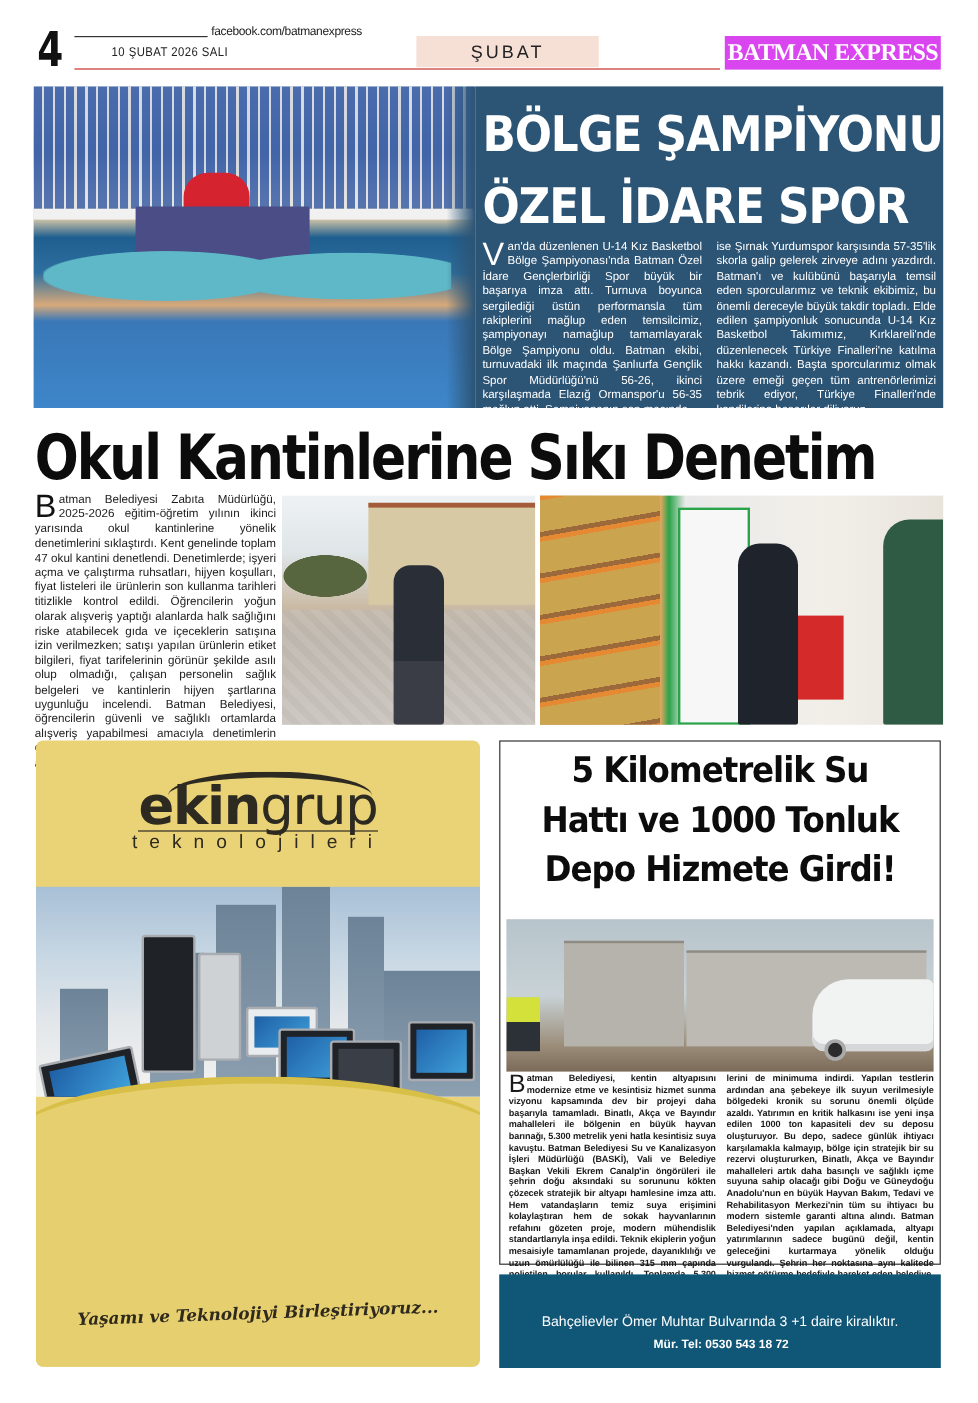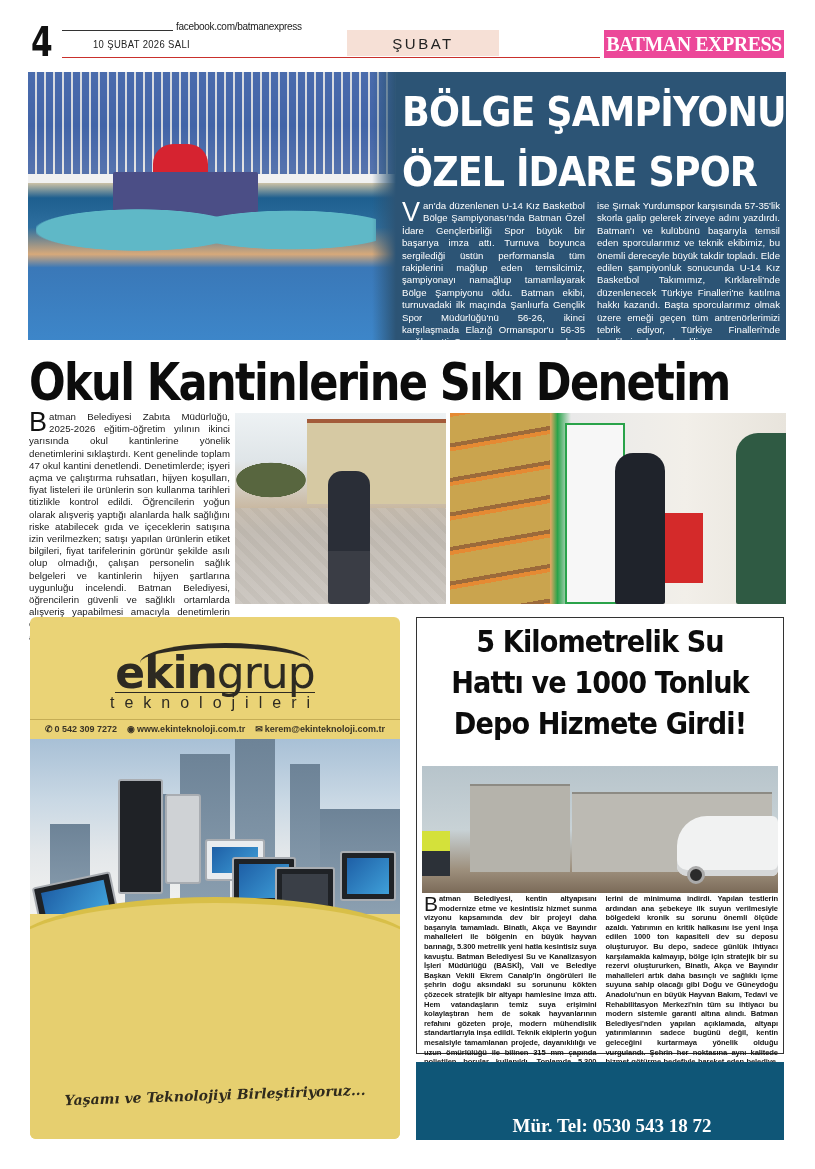--- a/index.html
+++ b/index.html
@@ -6,21 +6,21 @@
     html, body { width: 815px; height: 1169px; background: #ffffff; overflow: hidden; }
     body { position: relative; font-family: "Liberation Sans", sans-serif; color: #1a1a1a; }
 
     
     .page-num { position: absolute; left: 31px; top: 22px; font-family: "DejaVu Sans", sans-serif; font-weight: bold; font-size: 40px; line-height: 40px; color: #111; transform: scaleX(0.78); transform-origin: left top; }
     .hdr-topline { position: absolute; left: 62px; top: 30px; width: 111px; border-top: 1px solid #333; }
     .hdr-fb { position: absolute; left: 176px; top: 21px; font-size: 10px; color: #222; letter-spacing: -0.3px; text-align: right; }
     .hdr-date { position: absolute; left: 93px; top: 38px; font-size: 10.5px; color: #222; letter-spacing: 0.4px; transform: scaleX(0.9); transform-origin: left; }
     .hdr-redline { position: absolute; left: 62px; top: 57px; width: 538px; border-top: 1.5px solid #c9302c; }
     .hdr-section { position: absolute; left: 347px; top: 30px; width: 152px; height: 26px; background: #f6e0d6; display: flex; align-items: center; justify-content: center; font-size: 15px; letter-spacing: 2.5px; color: #222; font-weight: normal; }
-    .hdr-logo { position: absolute; left: 604px; top: 30px; width: 180px; height: 28px; background: #ec4899; display: flex; align-items: center; justify-content: center; color: #fff; font-family: "Liberation Serif", serif; font-weight: bold; font-size: 20px; letter-spacing: -0.5px; }
+    .hdr-logo { position: absolute; left: 604px; top: 30px; width: 180px; height: 28px; background: #d946ef; display: flex; align-items: center; justify-content: center; color: #fff; font-family: "Liberation Serif", serif; font-weight: bold; font-size: 20px; letter-spacing: -0.5px; }
 
     
     .sport-photo { position: absolute; left: 28px; top: 72px; width: 368px; height: 268px; overflow: hidden;
       background: linear-gradient(180deg, #8fa9c9 0%, #5574a8 20%, #d6d6d2 36%, #d9c9a8 41%, #1e5f8f 47%, #2e6f9f 58%, #d7a97a 68%, #3a78b8 73%, #3d86c9 100%); }
     .sport-photo .seats { position: absolute; left: 0; top: 0; width: 100%; height: 38%; background: repeating-linear-gradient(90deg, #3f62a8 0 7px, #e6e6e6 7px 9px), repeating-linear-gradient(0deg, transparent 0 7px, #cfcfcf 7px 9px); opacity: 0.85; }
     .sport-photo .banner-van { position: absolute; left: 0; top: 38%; width: 100%; height: 9px; background: #f1f1f1; }
     .sport-photo .sign { position: absolute; left: 85px; top: 100px; width: 145px; height: 55px; background: #4b4e86; border-radius: 2px; }
     .sport-photo .coach { position: absolute; left: 125px; top: 72px; width: 55px; height: 32px; background: #d62330; border-radius: 20px 20px 4px 4px; }
     .sport-photo .team { position: absolute; left: 8px; top: 110px; width: 340px; height: 80px; background: radial-gradient(ellipse at 30% 60%, #5fb8c7 0 30%, transparent 31%), radial-gradient(ellipse at 75% 60%, #5fb8c7 0 28%, transparent 29%); }
     .sport-photo .edge { position: absolute; right: 0; top: 0; width: 24px; height: 100%; background: linear-gradient(90deg, rgba(44,84,117,0) 0%, #2c5475 100%); }
@@ -76,21 +76,21 @@
     .water-photo .car { position: absolute; left: 255px; top: 50px; width: 101px; height: 60px; background: #f1f2f2; border-radius: 30px 6px 6px 10px; box-shadow: inset 0 -6px 0 #d5d7d8; }
     .water-photo .wheel { position: absolute; left: 265px; top: 100px; width: 18px; height: 18px; background: #2b2b2b; border-radius: 50%; border: 3px solid #aaa; }
     .water-cols { position: absolute; left: 7px; top: 276px; width: 354px; display: flex; gap: 9px; }
     .water-col { flex: 1; font-size: 7.6px; line-height: 9.6px; text-align: justify; color: #1a1a1a; font-weight: bold; letter-spacing: -0.1px; }
     .drop-cap-small { float: left; font-size: 21px; line-height: 17px; margin-right: 1px; margin-top: 1px; font-weight: normal; }
 
     
     .classified { position: absolute; left: 416px; top: 1062px; width: 368px; height: 78px; background: #0f5677; color: #fff; text-align: center; }
     .cl-title { position: absolute; left: 0; top: 8px; width: 100%; font-weight: bold; font-size: 15.5px; letter-spacing: 0.3px; }
     .cl-body { position: absolute; left: 0; top: 33px; width: 100%; font-size: 11.7px; }
-    .cl-phone { position: absolute; left: 12px; top: 53px; width: 100%; font-weight: bold; font-size: 19px; font-family: Liberation Serif, serif; }
+    .cl-phone { position: absolute; left: 1px; top: 53px; width: 100%; font-weight: bold; font-size: 10px; }
   </style>
 </head>
 <body>
 
 <div>
   <div class="page-num">4</div>
   <div class="hdr-topline"></div>
   <div class="hdr-fb">facebook.com/batmanexpress</div>
   <div class="hdr-date">10 ŞUBAT 2026 SALI</div>
   <div class="hdr-redline"></div>
@@ -137,25 +137,20 @@
   </div>
 </div>
 
 <div class="ad-ekin">
   <div class="ekin-logo">
     <div class="ekin-arc"></div>
     <div class="ekin-word"><b>ekin</b><span>grup</span></div>
   </div>
   <div class="ekin-rule"></div>
   <div class="ekin-sub">teknolojileri</div>
-  <div class="ekin-contacts">
-    <span><span class="ic">✆</span><span>0 542 309 7272</span></span>
-    <span><span class="ic">◉</span><span>www.ekinteknoloji.com.tr</span></span>
-    <span><span class="ic">✉</span><span>kerem@ekinteknoloji.com.tr</span></span>
-  </div>
   <div class="ekin-city">
     <div class="tower" style="left:20px;width:40px;height:90px;"></div>
     <div class="tower" style="left:95px;width:45px;height:120px;"></div>
     <div class="tower" style="left:150px;width:50px;height:160px;"></div>
     <div class="tower" style="left:205px;width:40px;height:175px;"></div>
     <div class="tower" style="left:260px;width:30px;height:150px;"></div>
     <div class="tower" style="left:290px;width:80px;height:105px;"></div>
     <div class="device" style="left:88px;top:40px;width:45px;height:115px;"></div>
     <div class="device" style="left:135px;top:55px;width:36px;height:90px;background:#cfd2d5;"></div>
     <div class="device" style="left:175px;top:100px;width:60px;height:42px;background:#e9ecef;">
@@ -191,14 +186,15 @@
     <div class="car"></div>
     <div class="wheel"></div>
   </div>
   <div class="water-cols">
     <p class="water-col"><span class="drop-cap-small">B</span><span>atman Belediyesi, kentin altyapısını modernize etme ve kesintisiz hizmet sunma vizyonu kapsamında dev bir projeyi daha başarıyla tamamladı. Binatlı, Akça ve Bayındır mahalleleri ile bölgenin en büyük hayvan barınağı, 5.300 metrelik yeni hatla kesintisiz suya kavuştu. Batman Belediyesi Su ve Kanalizasyon İşleri Müdürlüğü (BASKİ), Vali ve Belediye Başkan Vekili Ekrem Canalp'in öngörüleri ile şehrin doğu aksındaki su sorununu kökten çözecek stratejik bir altyapı hamlesine imza attı. Hem vatandaşların temiz suya erişimini kolaylaştıran hem de sokak hayvanlarının refahını gözeten proje, modern mühendislik standartlarıyla inşa edildi. Teknik ekiplerin yoğun mesaisiyle tamamlanan projede, dayanıklılığı ve uzun ömürlülüğü ile bilinen 315 mm çapında polietilen borular kullanıldı. Toplamda 5.300 metre uzunluğundaki yeni isale hattı, bölgenin su dağıtım kapasitesini artırırken, arıza risk-</span></p>
     <p class="water-col">lerini de minimuma indirdi. Yapılan testlerin ardından ana şebekeye ilk suyun verilmesiyle bölgedeki kronik su sorunu önemli ölçüde azaldı. Yatırımın en kritik halkasını ise yeni inşa edilen 1000 ton kapasiteli dev su deposu oluşturuyor. Bu depo, sadece günlük ihtiyacı karşılamakla kalmayıp, bölge için stratejik bir su rezervi oluştururken, Binatlı, Akça ve Bayındır mahalleleri artık daha basınçlı ve sağlıklı içme suyuna sahip olacağı gibi Doğu ve Güneydoğu Anadolu'nun en büyük Hayvan Bakım, Tedavi ve Rehabilitasyon Merkezi'nin tüm su ihtiyacı bu modern sistemle garanti altına alındı. Batman Belediyesi'nden yapılan açıklamada, altyapı yatırımlarının sadece bugünü değil, kentin geleceğini kurtarmaya yönelik olduğu vurgulandı. Şehrin her noktasına aynı kalitede hizmet götürme hedefiyle hareket eden belediye, bu projeyle sürdürülebilir çevre ve şehircilik vizyonunda bir aşamayı daha geride bıraktı.</p>
   </div>
 </div>
 
 <div class="classified">
+  <div class="cl-body">Bahçelievler Ömer Muhtar Bulvarında 3 +1 daire kiralıktır.</div>
   <div class="cl-phone">Mür. Tel: 0530 543 18 72</div>
 </div>
 
 </body></html>

